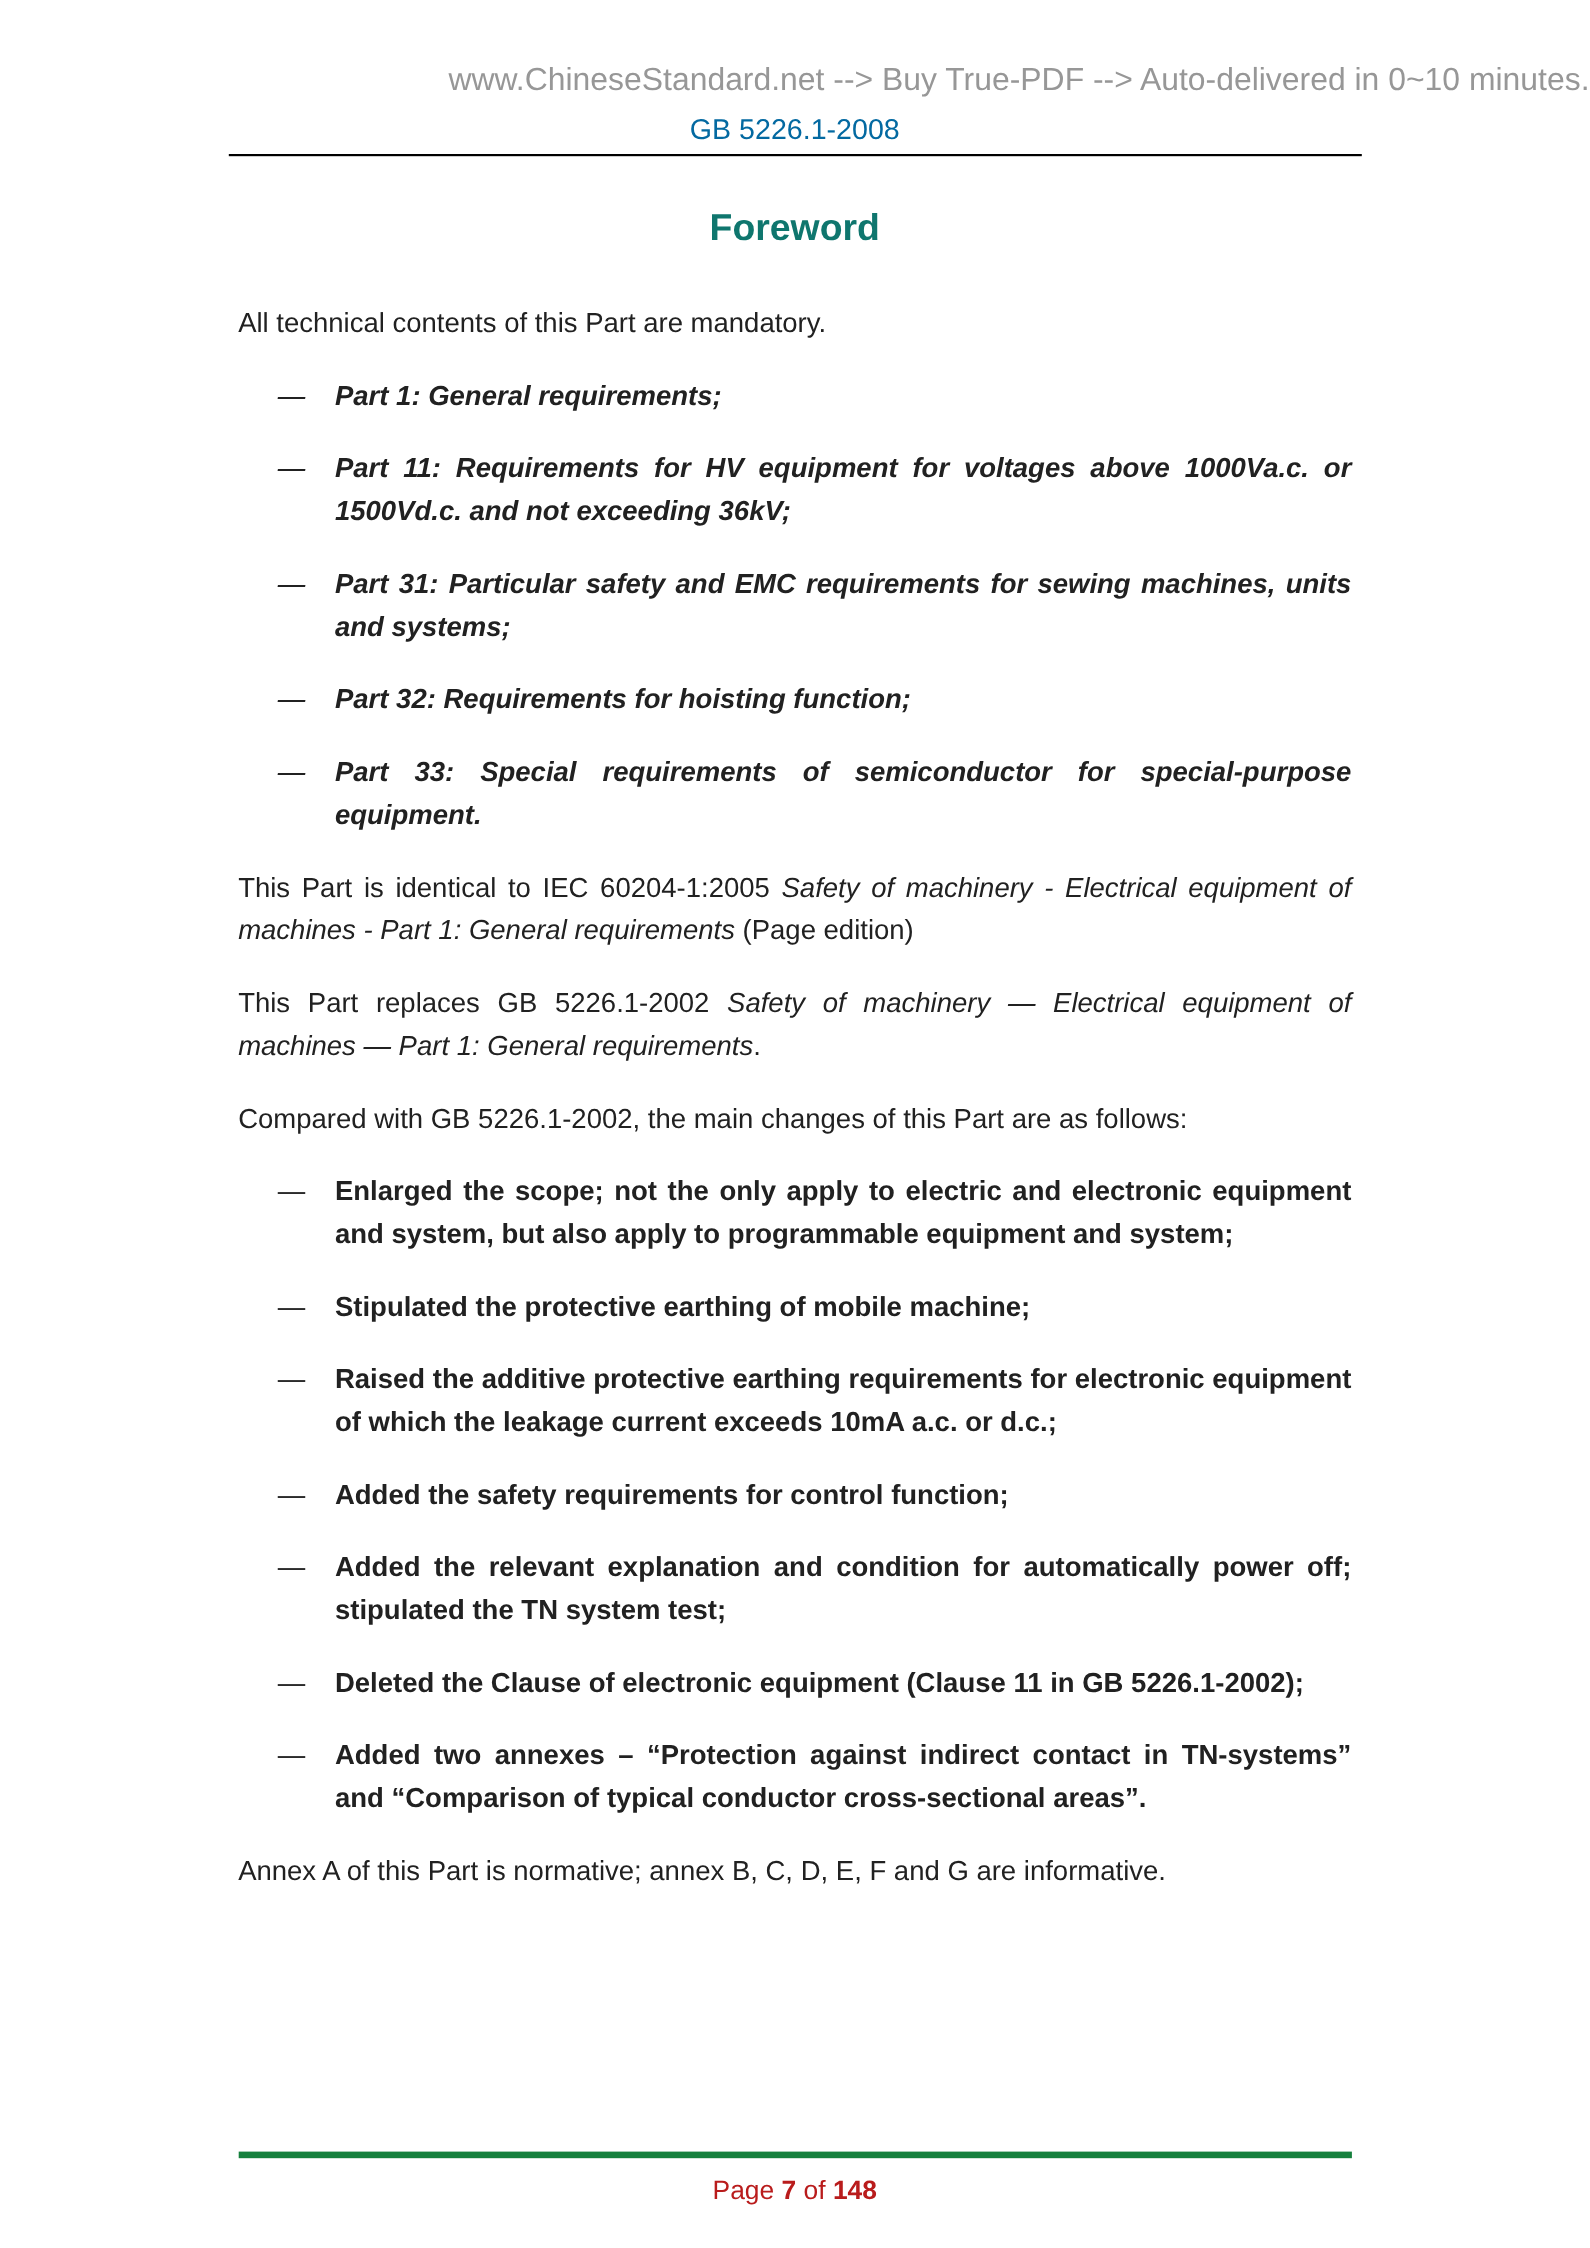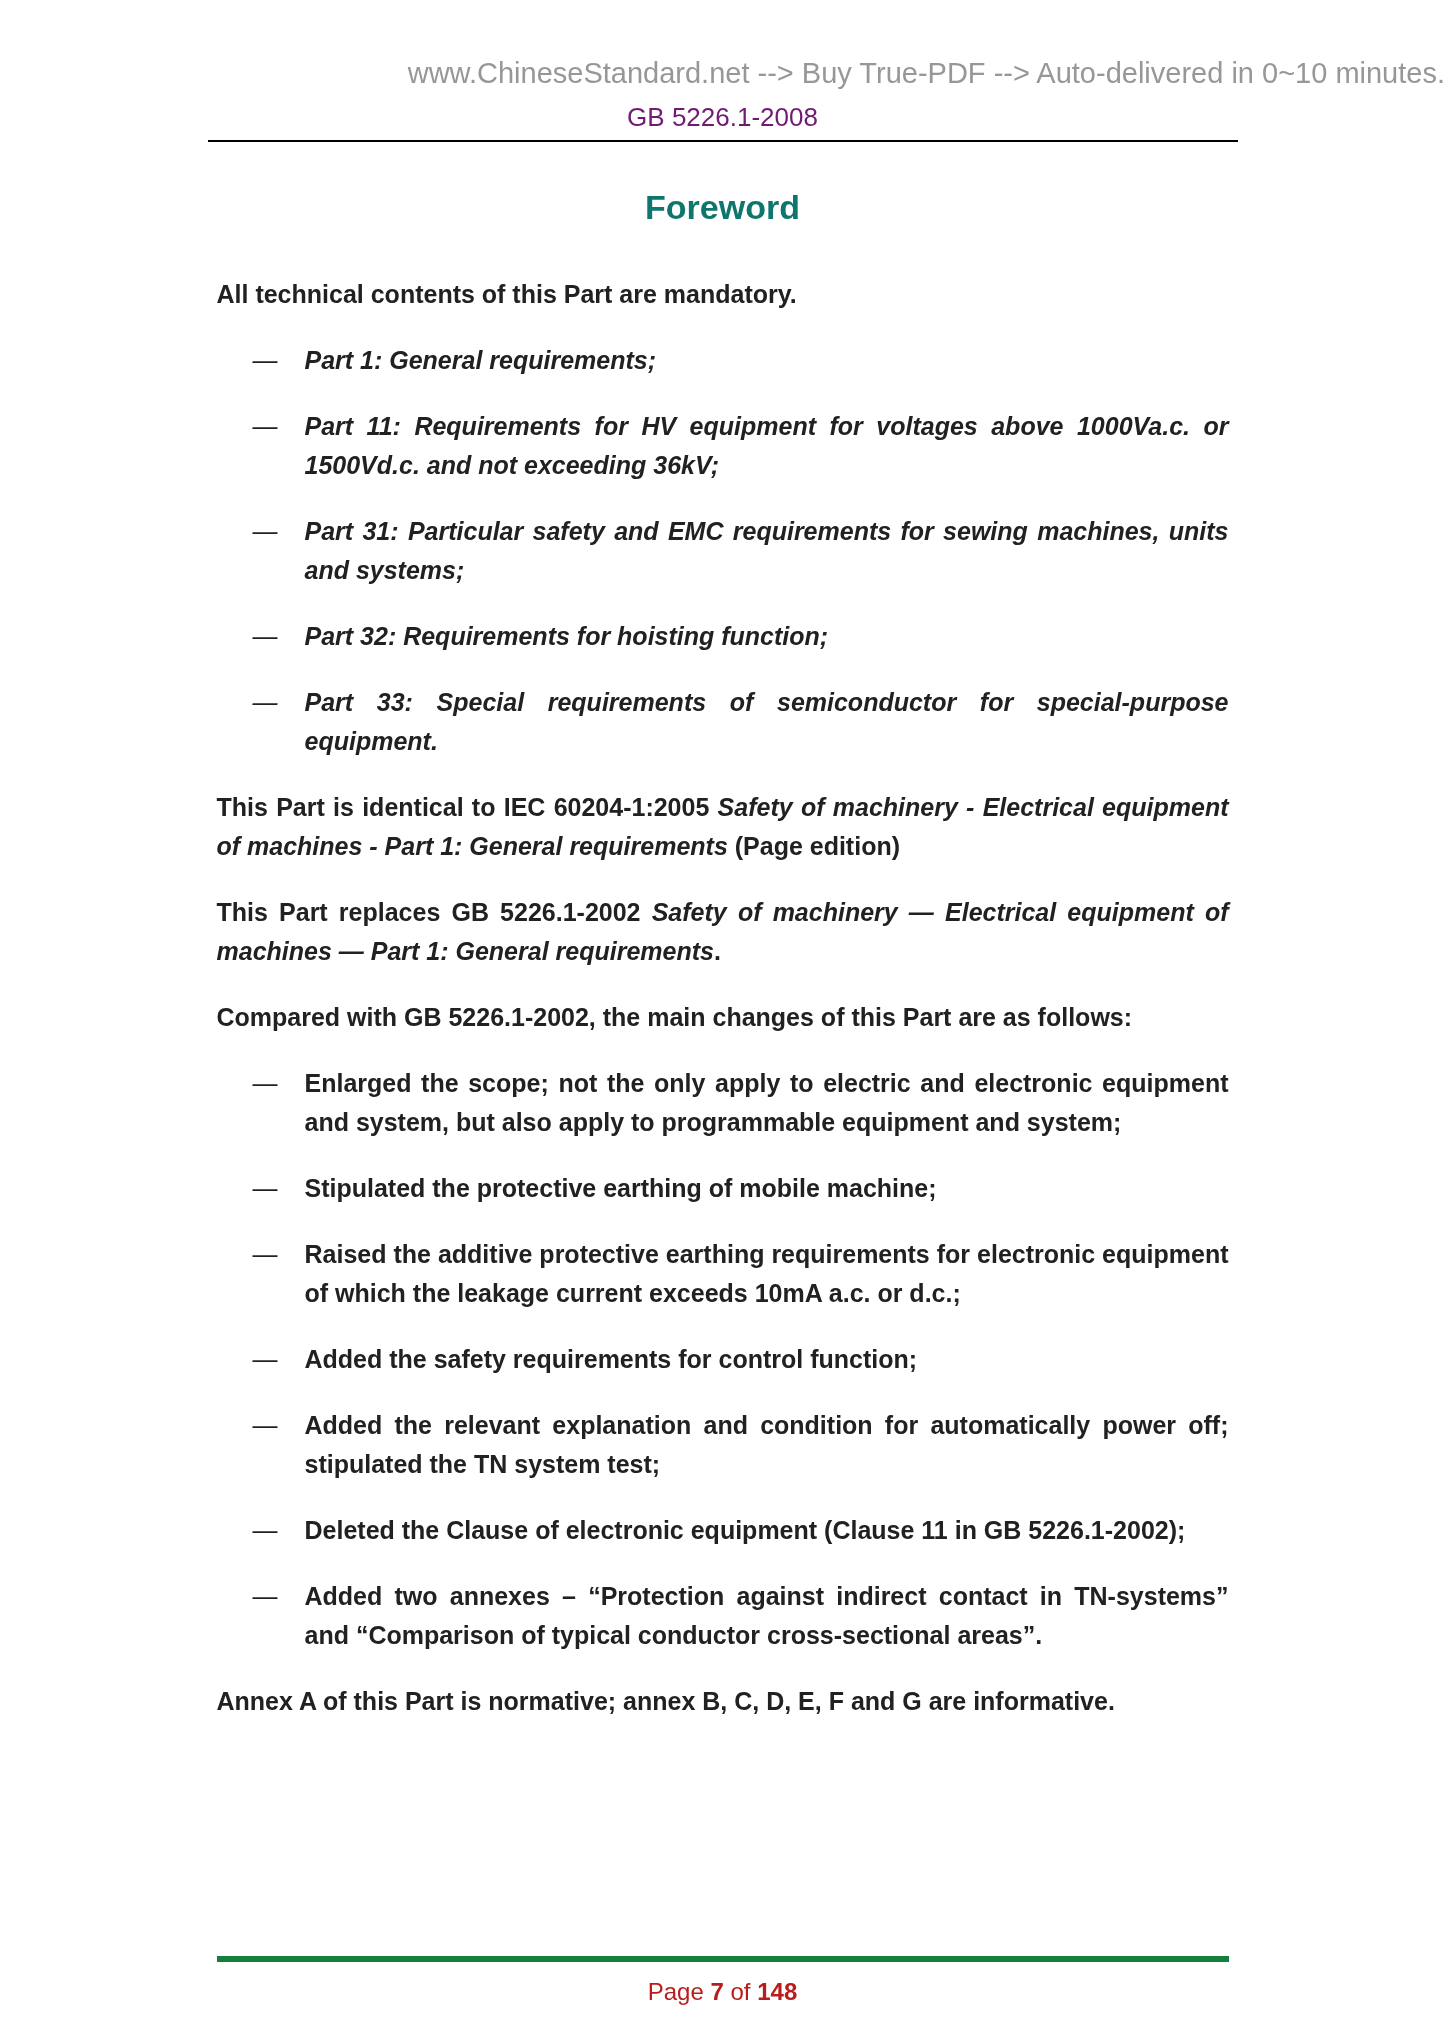--- a/index.html
+++ b/index.html
@@ -21,21 +21,21 @@
     text-align: right;
     font-size: 29px;
     line-height: 34px;
     color: #979797;
   }
   .doc-number {
     margin-top: 12px;
     text-align: center;
     font-size: 26px;
     line-height: 30px;
-    color: #701a75;
+    color: #0369a1;
   }
   .header-rule {
     width: 1030px;
     margin: 8px auto 0 auto;
     border: 0;
     border-bottom: 2px solid #000000;
     height: 0;
   }
   .content {
     width: 1012px;
@@ -47,21 +47,20 @@
     text-align: center;
     font-size: 34px;
     font-weight: bold;
     color: #0f766e;
   }
   .para {
     margin: 0 0 27px 0;
     font-size: 25px;
     line-height: 39px;
     text-align: justify;
-    font-weight: bold;
   }
   .list-item {
     display: flex;
     margin: 0 0 27px 0;
     padding-left: 36px;
     font-size: 25px;
     line-height: 39px;
   }
   .li-marker { flex: 0 0 52px; }
   .li-text { flex: 1 1 auto; text-align: justify; font-weight: bold; }

